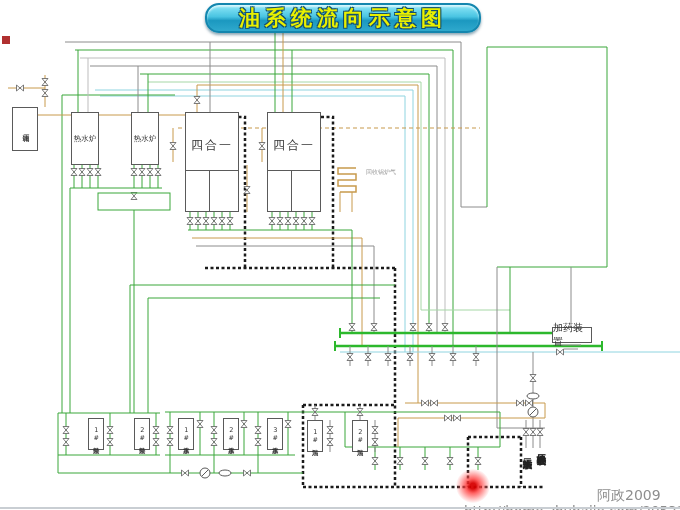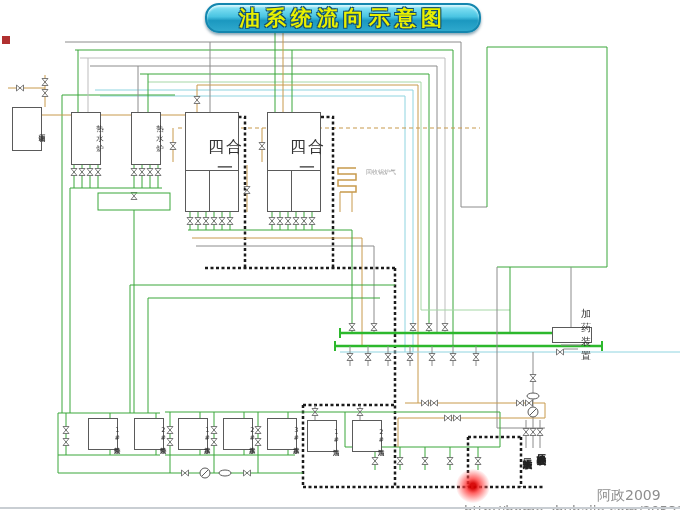--- a/index.html
+++ b/index.html
@@ -1,32 +1,32 @@
 <!DOCTYPE html>
 <html><head>
 <meta charset="utf-8">
 <style>
   html,body{margin:0;padding:0;background:#fff;}
   #stage{position:relative;width:680px;height:510px;background:#ffffff;overflow:hidden;
          font-family:"DejaVu Sans","Liberation Sans",sans-serif;}
   #pipes{position:absolute;left:0;top:0;width:680px;height:510px;}
   .box{position:absolute;background:#fff;border:1px solid #5a5a5a;box-sizing:border-box;
-       display:flex;align-items:center;justify-content:center;color:#333;padding-left:28px;}
+       display:flex;align-items:center;justify-content:center;color:#333;}
   .vtext{writing-mode:vertical-rl;text-orientation:upright;line-height:1;}
   .pumpbox{font-size:6.5px;}
   .banner{position:absolute;left:205px;top:3px;width:276px;height:30px;border-radius:14px;
           background:linear-gradient(#8fe8f8 0%,#49c4e2 45%,#1b98c0 60%,#2fa9cd 100%);
           border:2px solid #1486ae;box-sizing:border-box;
           box-shadow:0 2px 3px rgba(0,60,90,.45), inset 0 2px 2px rgba(255,255,255,.65);
           display:flex;align-items:center;justify-content:center;}
   .banner span{font-size:21px;font-weight:bold;letter-spacing:5px;color:#e9f000;
           text-shadow:-1px -1px 0 #14506e,1px -1px 0 #14506e,-1px 1px 0 #14506e,1px 1px 0 #14506e;}
   .fourinone .divider-h{position:absolute;left:0;bottom:40px;width:100%;border-top:1px solid #5a5a5a;}
   .fourinone .divider-v{position:absolute;left:45%;bottom:0;height:40px;border-left:1px solid #5a5a5a;}
-  .fourinone .lbl{position:absolute;top:24px;width:100%;text-align:center;font-size:16px;letter-spacing:2px;}
+  .fourinone .lbl{position:absolute;top:24px;width:100%;text-align:center;font-size:12px;letter-spacing:2px;}
   .coil-label{position:absolute;left:366px;top:168px;font-size:6px;color:#9a9a9a;}
   .flowlabel{position:absolute;font-size:9.5px;font-weight:bold;color:#222;}
   .wm{position:absolute;color:#8e8e8e;margin-top:13px;}
   .redsq{position:absolute;left:2px;top:36px;width:8px;height:8px;background:#b03030;}
   .glow{position:absolute;left:456px;top:469px;width:34px;height:34px;border-radius:50%;
         background:radial-gradient(circle, rgba(215,0,0,.95) 0 12%, rgba(255,60,60,.8) 30%,
                    rgba(255,95,95,.38) 55%, rgba(255,120,120,0) 72%);}
   .bottom-edge{position:absolute;left:0;top:507px;width:680px;height:2px;background:#c9ced3;}
 </style>
 </head>

